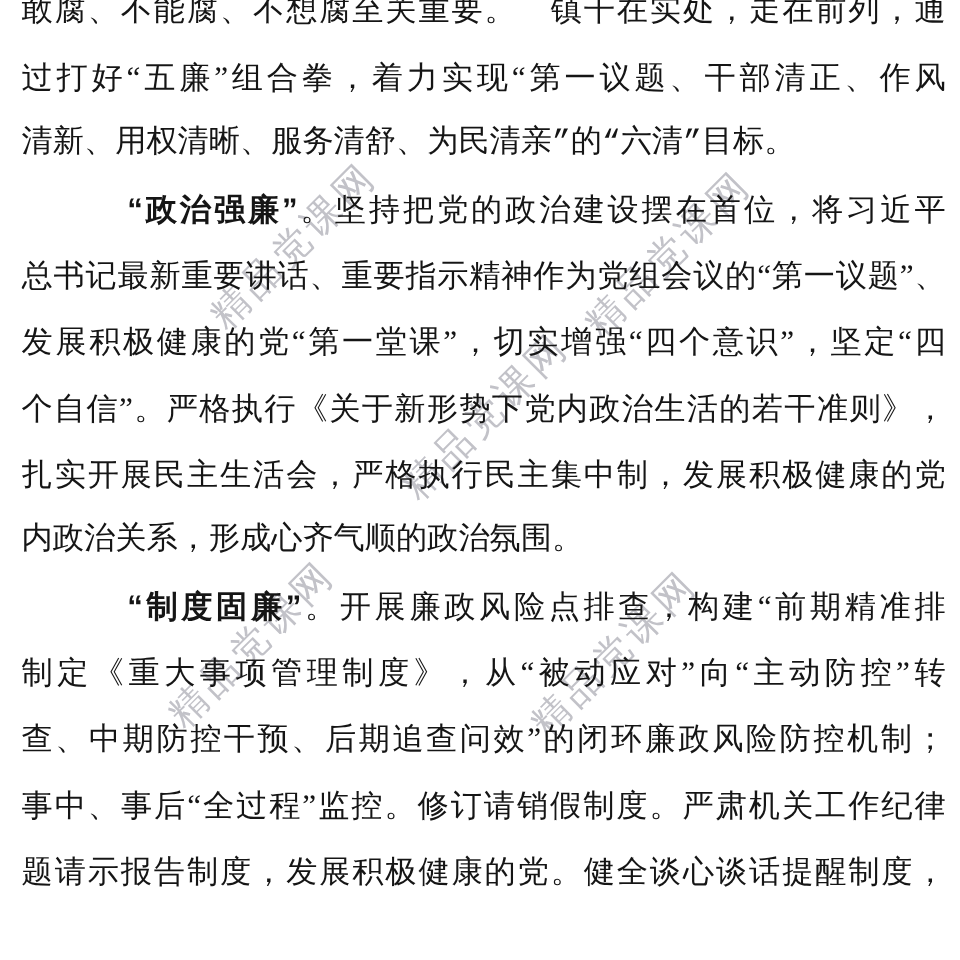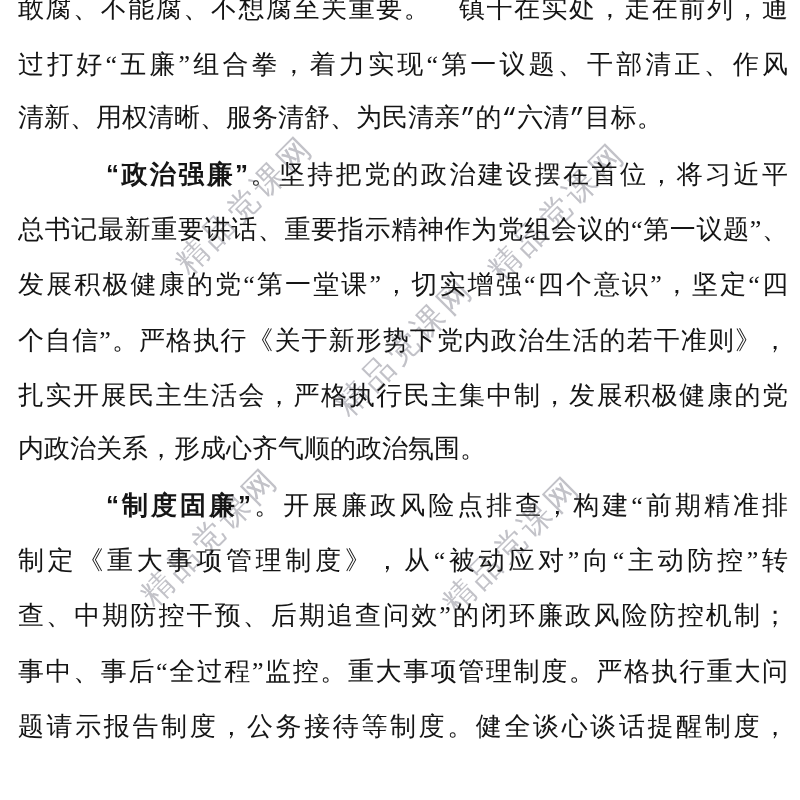--- a/index.html
+++ b/index.html
@@ -77,16 +77,16 @@
       <div class="text-line para-end"><span>清新、用权清晰、服务清舒、为民清亲”的“六清”目标。</span></div>
       <div class="text-line indent"><span class="bold-lead">“政治强廉”</span><span>。坚持把党的政治建设摆在首位，将习近平</span></div>
       <div class="text-line"><span>总书记最新重要讲话、重要指示精神作为党组会议的“第一议题”、</span></div>
       <div class="text-line"><span>发展积极健康的党“第一堂课”，切实增强“四个意识”，坚定“四</span></div>
       <div class="text-line"><span>个自信”。严格执行《关于新形势下党内政治生活的若干准则》，</span></div>
       <div class="text-line"><span>扎实开展民主生活会，严格执行民主集中制，发展积极健康的党</span></div>
       <div class="text-line para-end"><span>内政治关系，形成心齐气顺的政治氛围。</span></div>
       <div class="text-line indent"><span class="bold-lead">“制度固廉”</span><span>。开展廉政风险点排查，构建“前期精准排</span></div>
       <div class="text-line"><span>制定《重大事项管理制度》，从“被动应对”向“主动防控”转</span></div>
       <div class="text-line"><span>查、中期防控干预、后期追查问效”的闭环廉政风险防控机制；</span></div>
-      <div class="text-line"><span>事中、事后“全过程”监控。重大事项管理制度。严格执行重大问</span></div>
-      <div class="text-line"><span>题请示报告制度，公务接待等制度。健全谈心谈话提醒制度，</span></div>
+      <div class="text-line"><span>事中、事后“全过程”监控。修订请销假制度。严肃机关工作纪律</span></div>
+      <div class="text-line"><span>题请示报告制度，发展积极健康的党。健全谈心谈话提醒制度，</span></div>
     </div>
 </div>
 
 </body></html>

